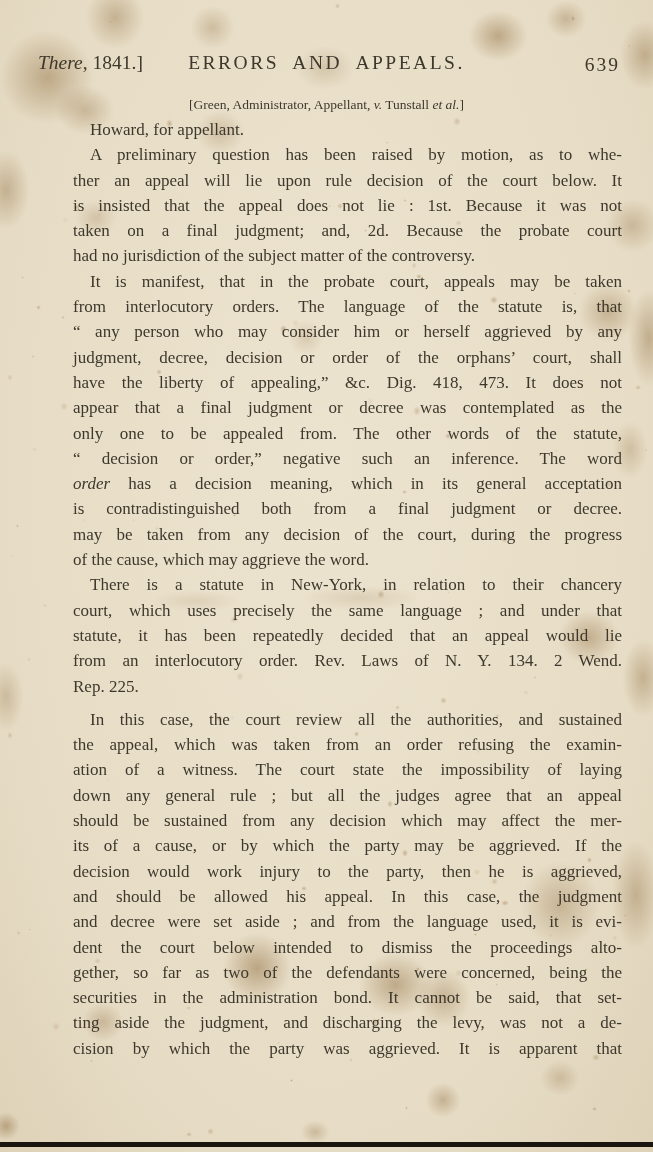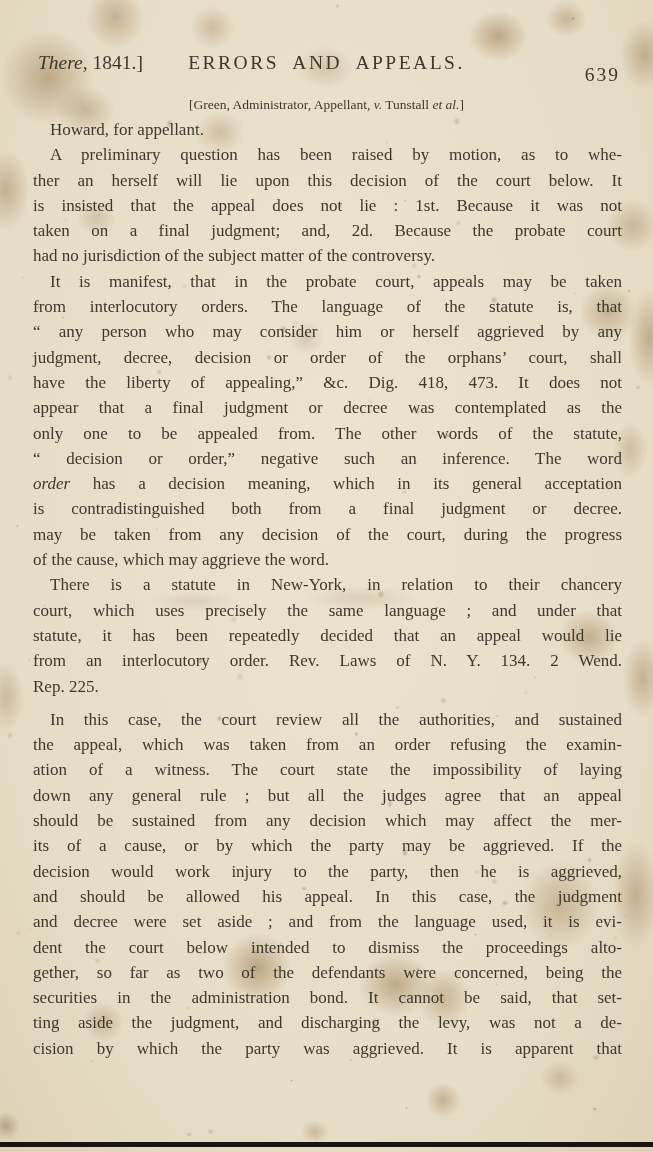--- a/index.html
+++ b/index.html
@@ -17,25 +17,25 @@
     color:var(--ink);
   }
   .stains{position:absolute;inset:0;pointer-events:none;z-index:1;}
   .stain{position:absolute;border-radius:50%;}
   .content{position:absolute;inset:0;z-index:2;}
   .header{position:absolute;top:52px;left:0;right:0;height:26px;font-size:19.5px;}
   .term{position:absolute;left:38px;top:0;}
   .term .it{font-style:italic;}
   .running-title{position:absolute;left:0;right:0;top:0;text-align:center;
     letter-spacing:2.5px;word-spacing:7px;}
-  .pagenum{position:absolute;right:33px;top:12px;letter-spacing:2px;}
+  .pagenum{position:absolute;right:33px;top:2px;letter-spacing:2px;}
   .caption{position:absolute;top:97px;left:0;right:0;text-align:center;font-size:13.5px;}
   .body{position:absolute;top:117px;left:33px;width:589px;font-size:17px;line-height:25.3px;}
   .para{margin:0;}
-  .line{text-align:justify;text-align-last:left;white-space:normal;}
+  .line{text-align:justify;text-align-last:left;white-space:normal;margin-left:40px;}
   .line.j{text-align-last:justify;}
   .line.ind{text-indent:17px;}
   .it{font-style:italic;}
   .bottom-edge{position:absolute;left:0;right:0;top:1142px;height:5px;background:var(--edge);z-index:3;}
 </style>
 </head>
 <body>
 
 <div class="page">
   <div class="stains" id="stains">
@@ -187,21 +187,21 @@
       <span class="running-title">ERRORS AND APPEALS.</span>
       <span class="pagenum">639</span>
     </div>
     <div class="caption" id="caption"><span>[Green, Administrator, Appellant, </span><span class="it">v.</span><span> Tunstall </span><span class="it">et al.</span><span>]</span></div>
     <div class="body" id="body">
         <div class="para">
           <div class="line ind"><span>Howard, for appellant.</span></div>
         </div>
         <div class="para">
           <div class="line j ind"><span>A preliminary question has been raised by motion, as to whe-</span></div>
-          <div class="line j"><span>ther an herself will lie upon this decision of the court below. It</span></div>
+          <div class="line j"><span>ther an appeal will lie upon rule decision of the court below. It</span></div>
           <div class="line j"><span>is insisted that the appeal does not lie : 1st. Because it was not</span></div>
           <div class="line j"><span>taken on a final judgment; and, 2d. Because the probate court</span></div>
           <div class="line"><span>had no jurisdiction of the subject matter of the controversy.</span></div>
         </div>
         <div class="para">
           <div class="line j ind"><span>It is manifest, that in the probate court, appeals may be taken</span></div>
           <div class="line j"><span>from interlocutory orders. The language of the statute is, that</span></div>
           <div class="line j"><span>“ any person who may consider him or herself aggrieved by any</span></div>
           <div class="line j"><span>judgment, decree, decision or order of the orphans’ court, shall</span></div>
           <div class="line j"><span>have the liberty of appealing,” &amp;c. Dig. 418, 473. It does not</span></div>

